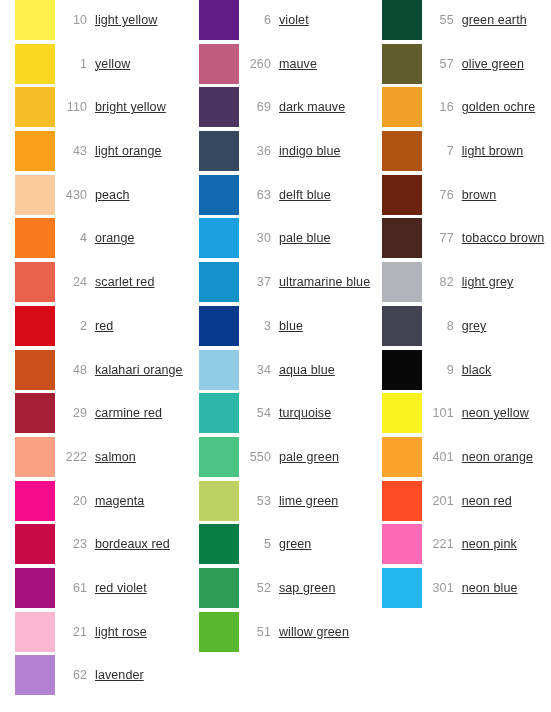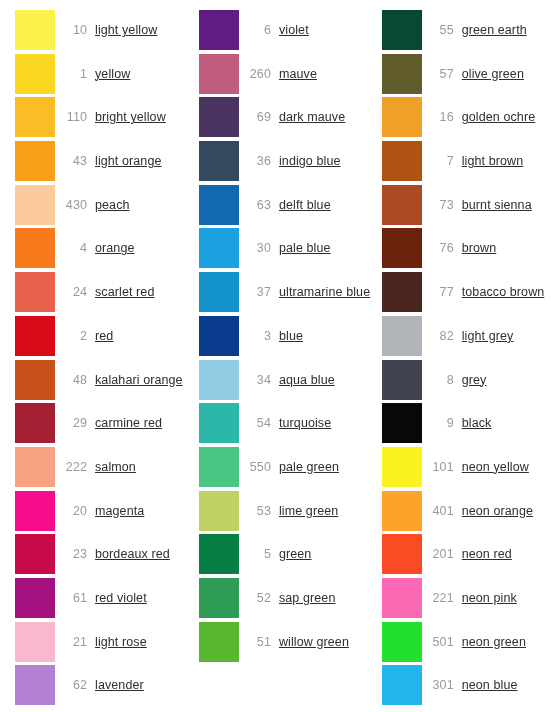--- a/index.html
+++ b/index.html
@@ -16,21 +16,20 @@
     -webkit-font-smoothing: antialiased;
   }
   #colour-chart {
     position: relative;
     width: 551px;
     height: 712px;
     background: #ffffff;
     display: flex;
     flex-direction: row;
     align-items: flex-start;
-    padding-top: 10px;
     box-sizing: border-box;
   }
   .chart-column {
     display: flex;
     flex-direction: column;
   }
   .chart-column.col-0 { width: 185px; padding-left: 15px; }
   .chart-column.col-1 { width: 190px; padding-left: 6px; }
   .chart-column.col-2 { width: 176px; padding-left: 0px; }
 
@@ -245,25 +244,20 @@
         <span class="swatch" style="background-color: rgb(239, 160, 39);"></span>
         <span class="swatch-code">16</span>
         <span class="swatch-name">golden ochre</span>
       </div>
       <div class="colour-row">
         <span class="swatch" style="background-color: rgb(175, 83, 18);"></span>
         <span class="swatch-code">7</span>
         <span class="swatch-name">light brown</span>
       </div>
       <div class="colour-row">
-        <span class="swatch" style="background-color: rgb(172, 74, 38);"></span>
-        <span class="swatch-code">73</span>
-        <span class="swatch-name">burnt sienna</span>
-      </div>
-      <div class="colour-row">
         <span class="swatch" style="background-color: rgb(107, 35, 13);"></span>
         <span class="swatch-code">76</span>
         <span class="swatch-name">brown</span>
       </div>
       <div class="colour-row">
         <span class="swatch" style="background-color: rgb(74, 38, 32);"></span>
         <span class="swatch-code">77</span>
         <span class="swatch-name">tobacco brown</span>
       </div>
       <div class="colour-row">
@@ -293,25 +287,20 @@
       </div>
       <div class="colour-row">
         <span class="swatch" style="background-color: rgb(251, 75, 34);"></span>
         <span class="swatch-code">201</span>
         <span class="swatch-name">neon red</span>
       </div>
       <div class="colour-row">
         <span class="swatch" style="background-color: rgb(252, 105, 180);"></span>
         <span class="swatch-code">221</span>
         <span class="swatch-name">neon pink</span>
-      </div>
-      <div class="colour-row">
-        <span class="swatch" style="background-color: rgb(34, 224, 43);"></span>
-        <span class="swatch-code">501</span>
-        <span class="swatch-name">neon green</span>
       </div>
       <div class="colour-row">
         <span class="swatch" style="background-color: rgb(35, 182, 237);"></span>
         <span class="swatch-code">301</span>
         <span class="swatch-name">neon blue</span>
       </div>
     </div>
   </div>
 
 </body></html>

